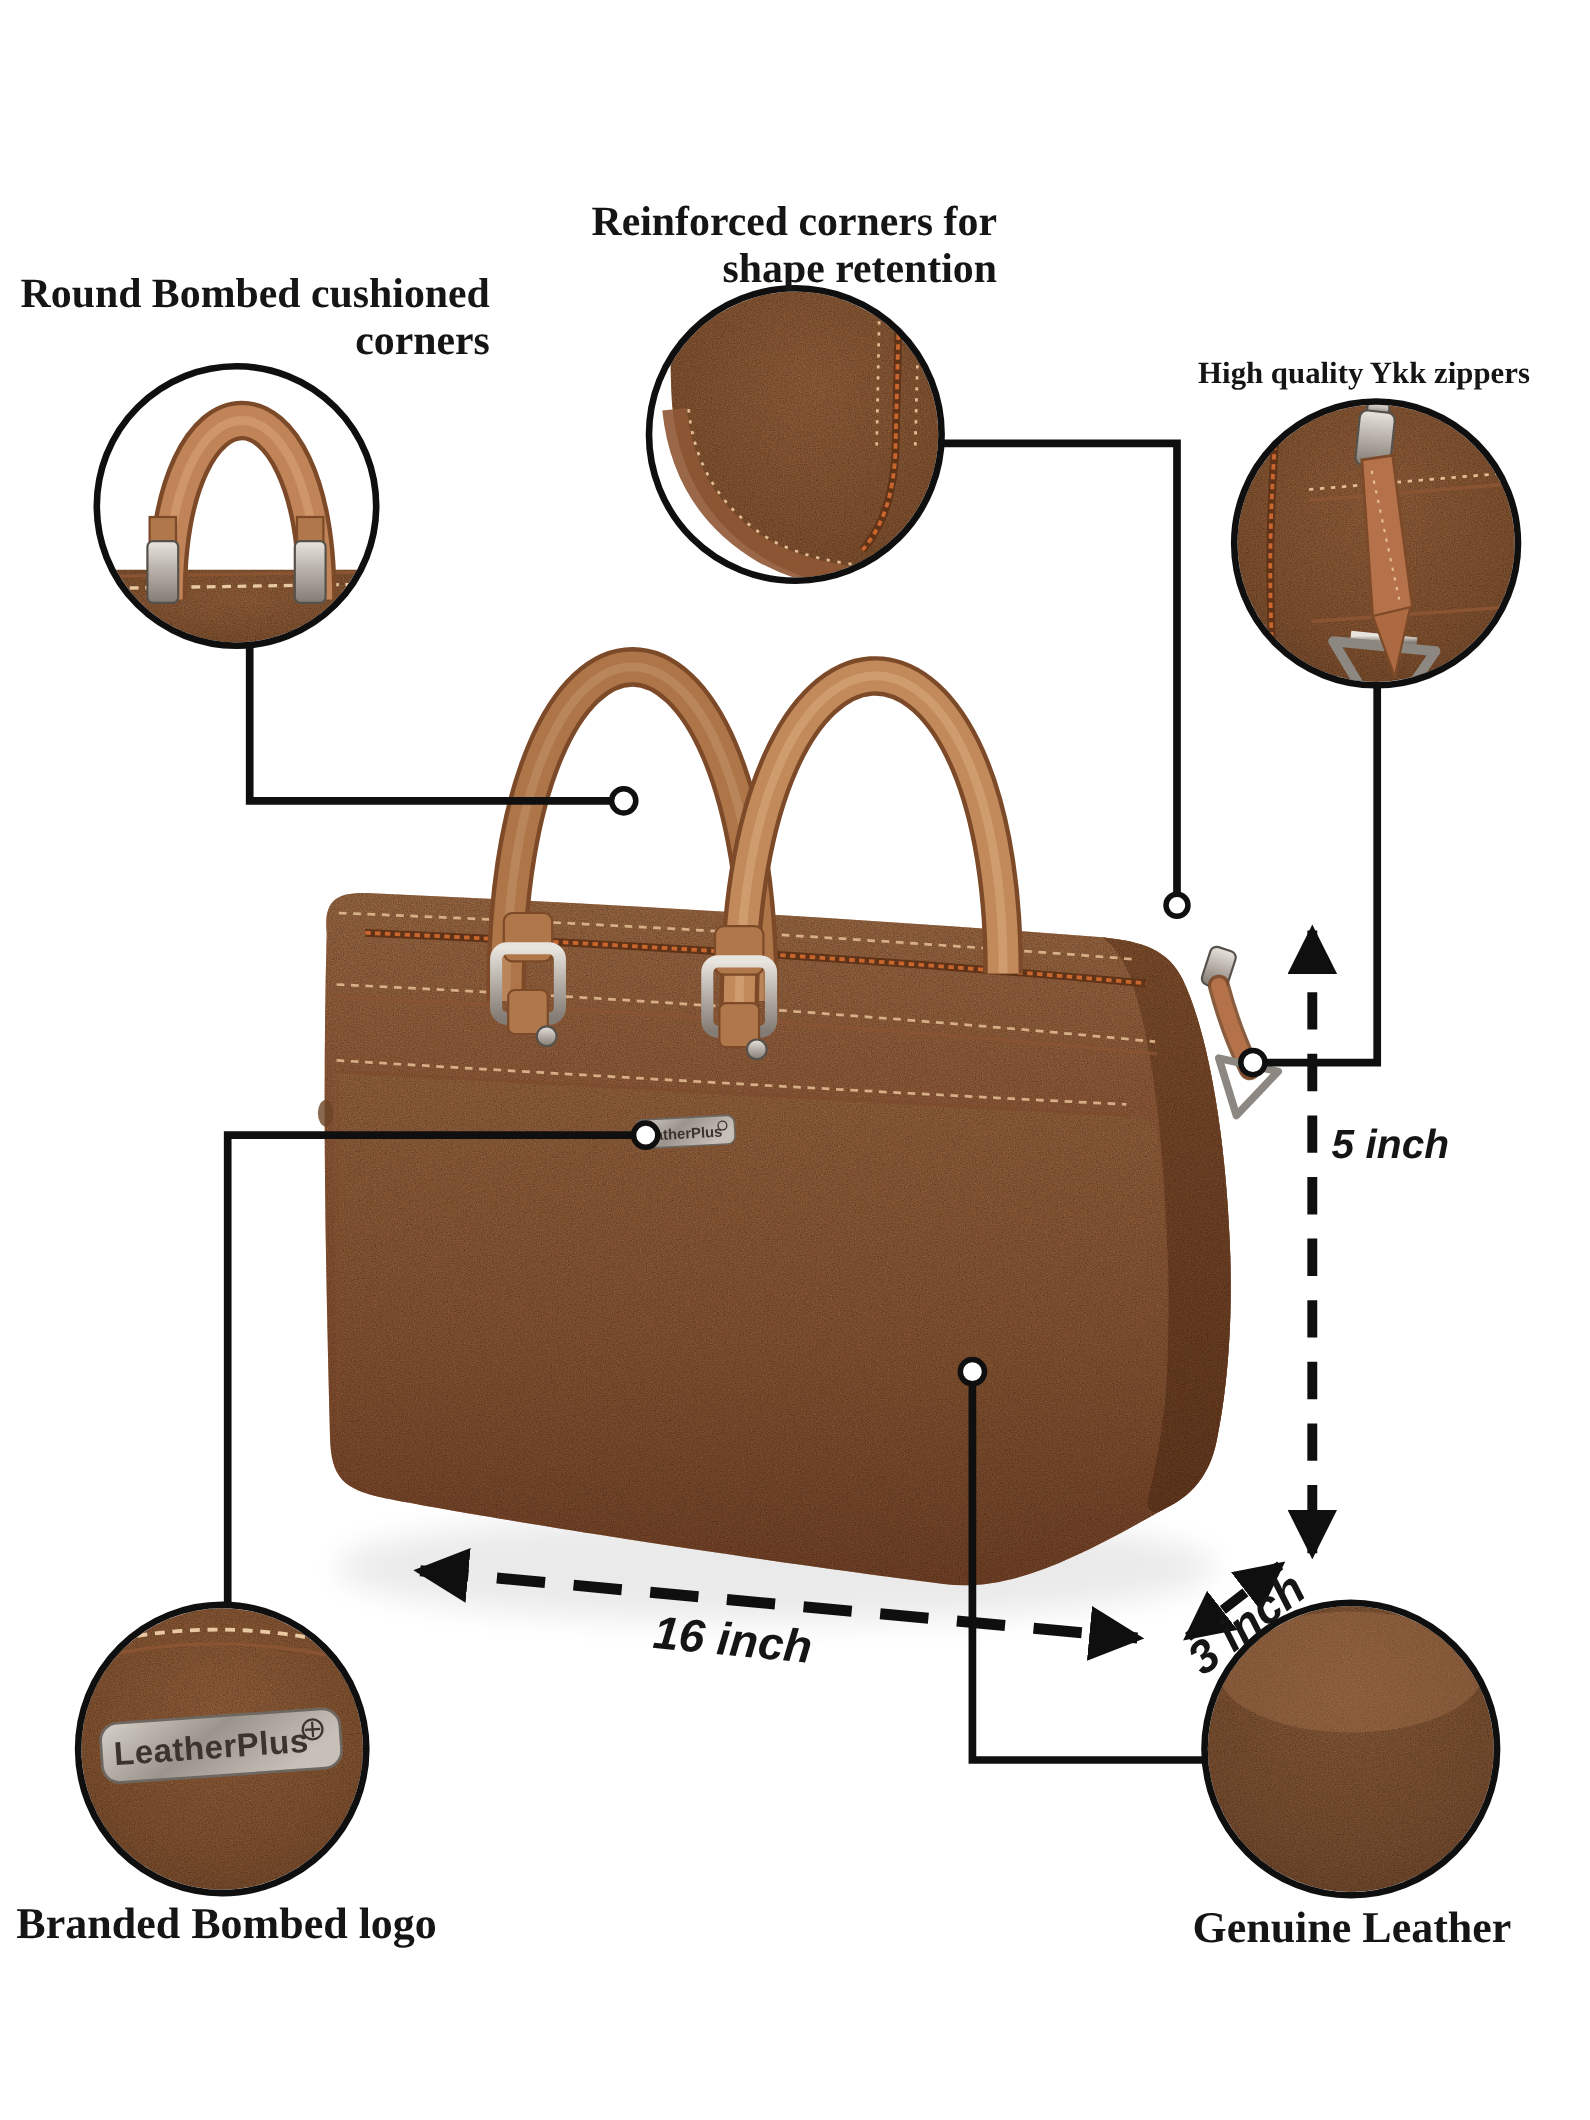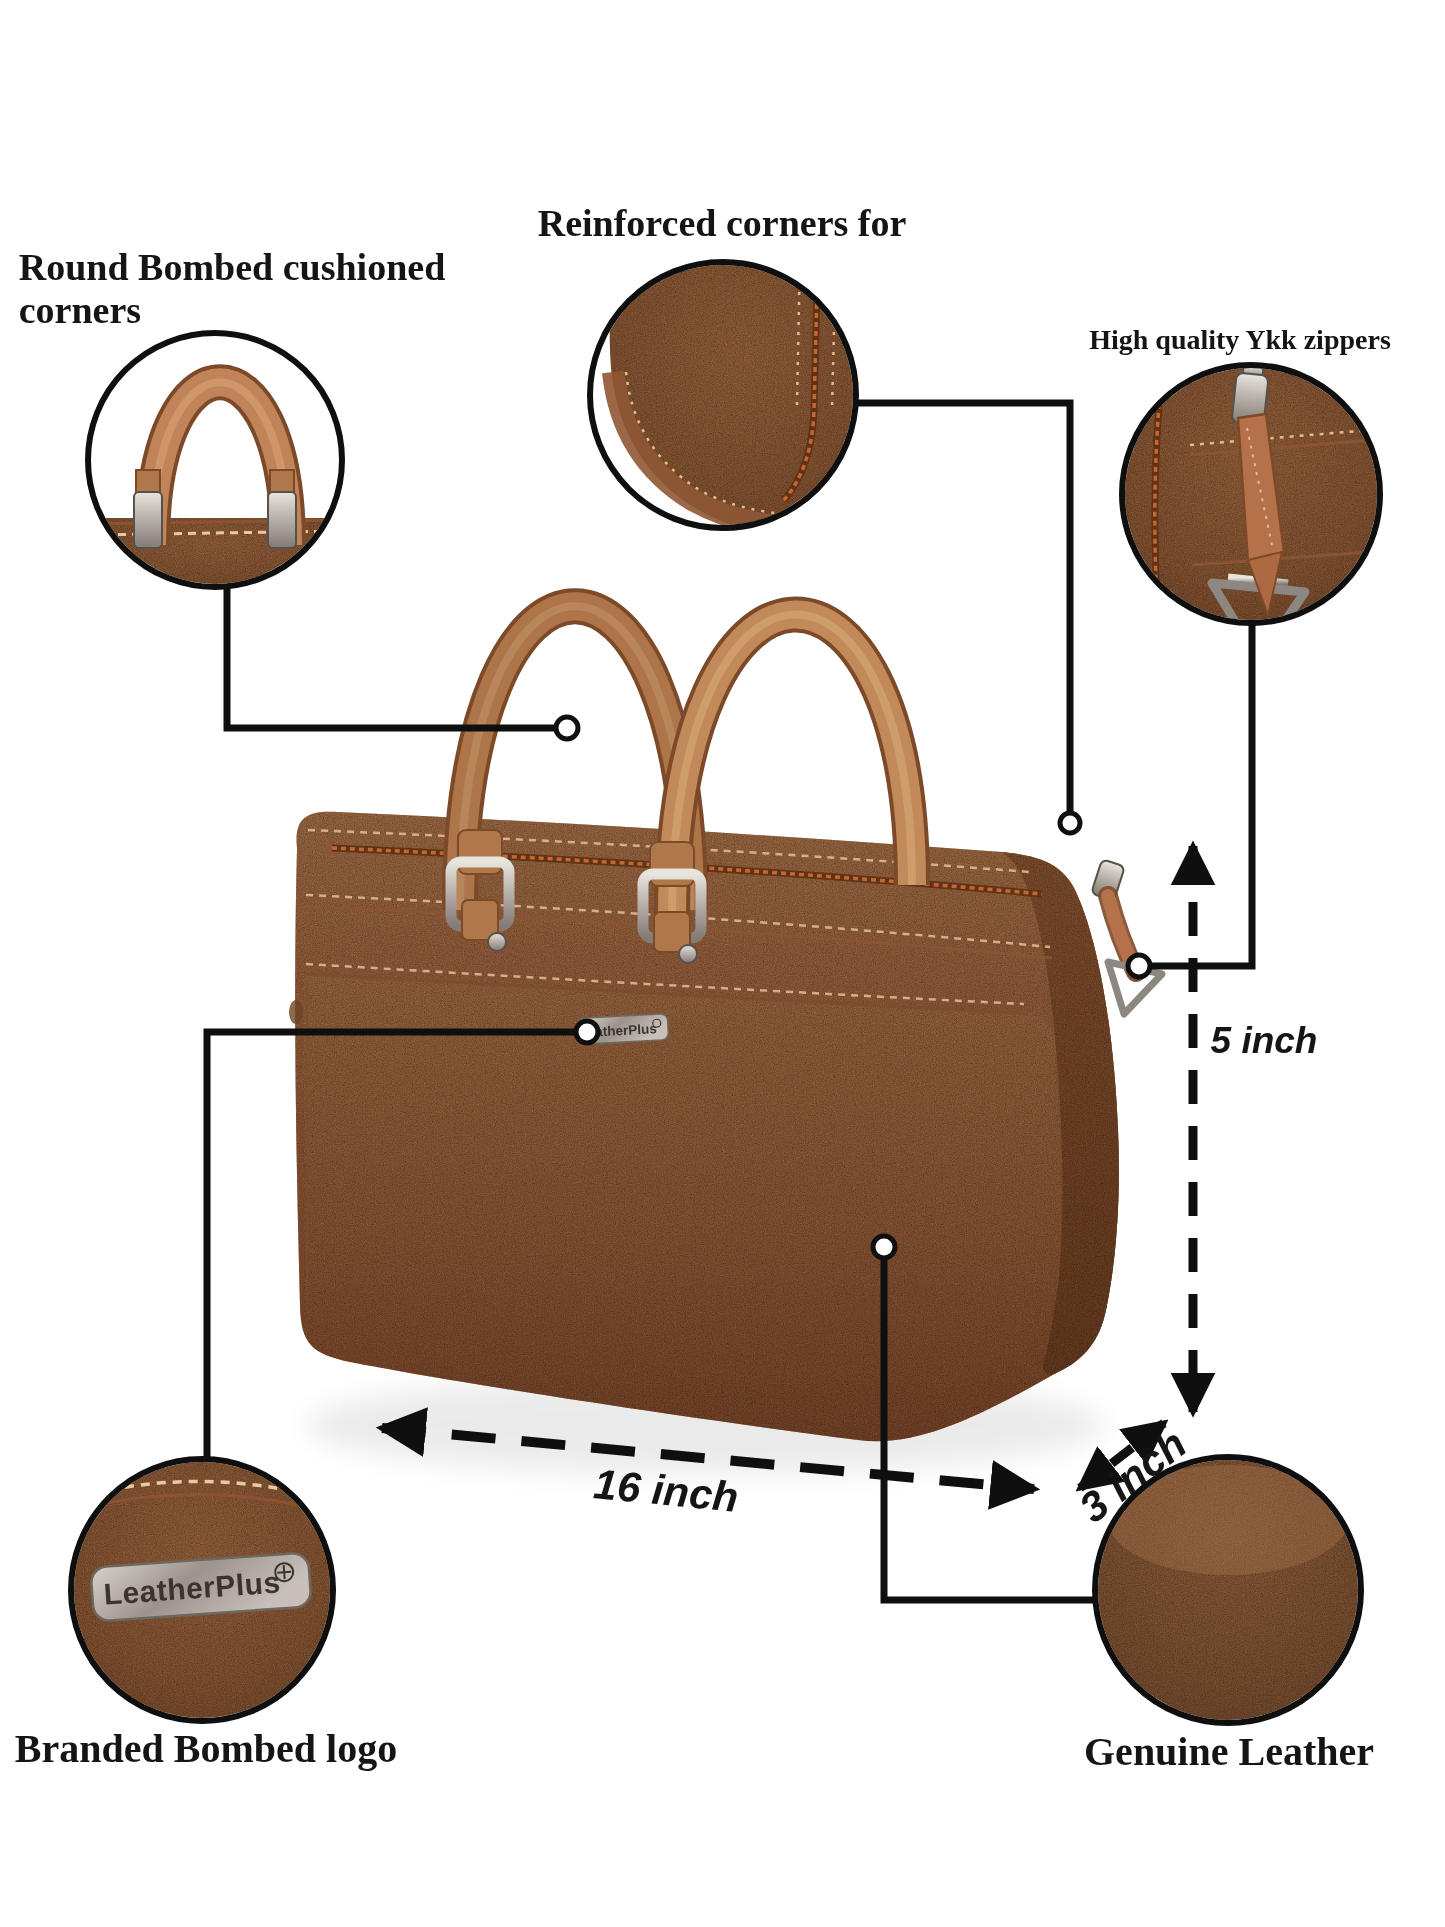--- a/index.html
+++ b/index.html
@@ -1,19 +1,19 @@
 <!DOCTYPE html>
 <html style="--bg: #ffffff; --text: #151515; --line: #0f0f0f;"><head>
 <meta charset="utf-8">
 <style>
   html,body{margin:0;padding:0;background:#fff;}
   .stage{position:relative;width:1445px;height:1927px;background:var(--bg,#fff);overflow:hidden;
          font-family:"Liberation Serif",serif;}
   .stage svg{position:absolute;left:0;top:0;}
-  .lbl{position:absolute;transform:translate(-50%,-50%);text-align:left;
+  .lbl{position:absolute;transform:translate(-50%,-50%);text-align:right;
        font-family:"Liberation Serif",serif;font-weight:bold;color:var(--text,#151515);
        white-space:nowrap;line-height:1.14;}
   .lbl-handle{left:232px;top:289px;font-size:38px;}
   .lbl-corners{left:722px;top:224px;font-size:38px;}
   .lbl-zippers{left:1240px;top:340px;font-size:28px;}
   .lbl-logo{left:206px;top:1749px;font-size:40px;}
   .lbl-leather{left:1229px;top:1752px;font-size:40px;}
   .dim{position:absolute;transform:translate(-50%,-50%);font-family:"Liberation Sans",sans-serif;
        font-weight:bold;font-style:italic;color:var(--text,#151515);white-space:nowrap;}
   .dim-11{left:1264px;top:1041px;font-size:37px;}
@@ -298,20 +298,21 @@
   </g>
 </svg>
 
   <div class="lbl lbl-handle">
     <div>Round Bombed cushioned</div>
     <div>corners</div>
   </div>
 
   <div class="lbl lbl-corners">
     <div>Reinforced corners for</div>
+    <div>shape retention</div>
   </div>
 
   <div class="lbl lbl-zippers">High quality Ykk zippers</div>
 
   <div class="lbl lbl-logo">Branded Bombed logo</div>
 
   <div class="lbl lbl-leather">Genuine Leather</div>
 
   <div class="dim dim-11">5 inch</div>
   <div class="dim dim-16">16 inch</div>

